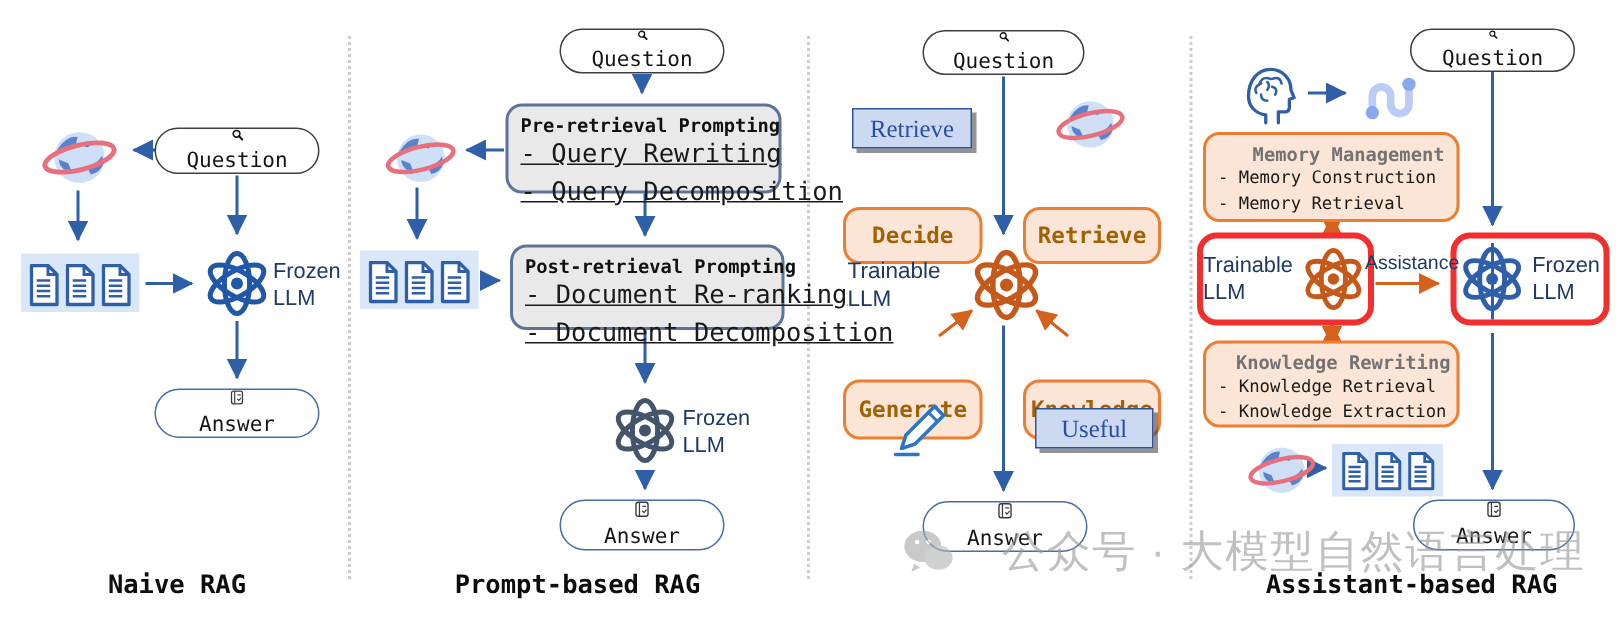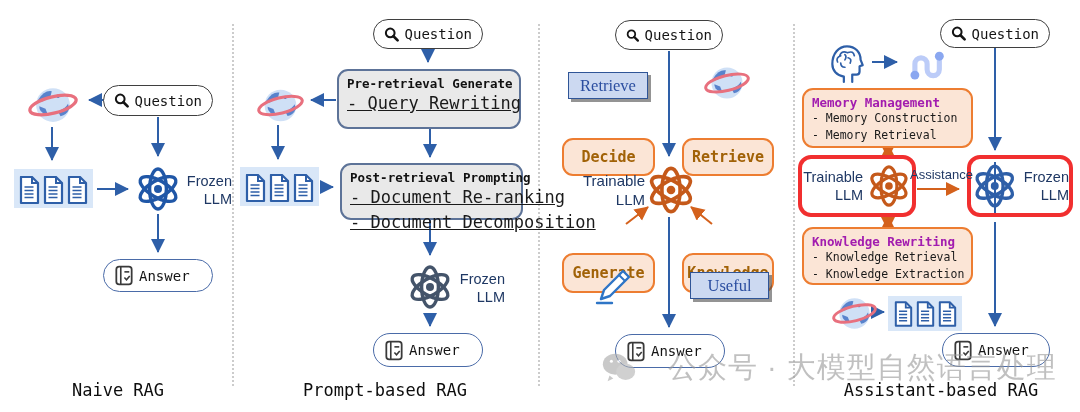--- a/index.html
+++ b/index.html
@@ -5,44 +5,44 @@
   html,body{margin:0;padding:0;background:#fff;}
   #canvas{position:relative;width:1080px;height:412px;background:#fff;overflow:hidden;
           font-family:"Liberation Sans","DejaVu Sans",sans-serif;}
   .abs{position:absolute;}
   .mono{font-family:"DejaVu Sans Mono","Liberation Mono",monospace;}
   .sep{position:absolute;top:24px;height:362px;width:0;border-left:2px dotted #cccccc;z-index:1;}
   .overlay{position:absolute;left:0;top:0;z-index:2;pointer-events:none;}
   .z3{z-index:3;}
   
   .pill{position:absolute;display:flex;align-items:center;gap:5px;background:#fff;
-        border-radius:17px;padding:0 10px;box-sizing:border-box;z-index:3;}
+        border-radius:17px;padding:0 10px;box-sizing:border-box;z-index:3;flex-direction:column;}
   .q-pill{border:1.8px solid #3f3f3f;}
   .a-pill{border:1.8px solid #4a6ba8;}
   .pill .txt{font-family:"DejaVu Sans Mono","Liberation Mono",monospace;font-size:14px;color:#141414;white-space:nowrap;}
   
   .gray-box{position:absolute;background:#e9e9e9;border:2px solid #5d7398;border-radius:11px;
             box-sizing:border-box;padding:5px 8px 4px 8px;z-index:3;}
   .gray-box .bt{font-size:12.5px;font-weight:bold;text-align:center;color:#111;white-space:nowrap;}
   .gray-box .bi{font-size:17px;color:#1a1a1a;white-space:nowrap;line-height:1.45;text-decoration:underline;}
   .or-box{position:absolute;background:#fbe5d6;border:2px solid #ed7d31;border-radius:11px;
           box-sizing:border-box;z-index:3;}
   .or-act{display:flex;align-items:center;justify-content:center;
           font-size:15px;font-weight:bold;color:#a16207;margin-top:28px;}
   .or-mgmt{padding:5px 8px 4px 8px;}
-  .or-mgmt .bt{font-size:12.5px;font-weight:bold;text-align:left;color:#a21caf;white-space:nowrap;}
+  .or-mgmt .bt{font-size:12.5px;font-weight:bold;text-align:right;color:#737373;white-space:nowrap;margin-left:12px;}
   .or-mgmt .bi{font-size:11.5px;color:#1a1a1a;white-space:nowrap;line-height:1.5;}
   .red-frame{position:absolute;background:transparent;border:4px solid #f12f2f;border-radius:13px;
              box-sizing:border-box;display:flex;align-items:center;justify-content:center;gap:3px;z-index:3;}
-  .llm-label{font-size:14.5px;color:#1f3864;text-align:right;line-height:1.25;}
+  .llm-label{font-size:14.5px;color:#1f3864;text-align:left;line-height:1.25;}
   .blue-tag{position:absolute;background:#ccd9f1;border:1.8px solid #2f5597;
             box-shadow:3px 3px 0 rgba(60,60,60,0.55);z-index:3;display:flex;align-items:center;justify-content:center;
             font-family:"Liberation Serif","DejaVu Serif",serif;font-size:16.5px;color:#2b4ea0;}
   .panel-title{position:absolute;font-family:"DejaVu Sans Mono","Liberation Mono",monospace;
-               font-weight:normal;font-size:17px;color:#0d0d0d;text-align:center;z-index:3;white-space:nowrap;}
+               font-weight:bold;font-size:17px;color:#0d0d0d;text-align:center;z-index:3;white-space:nowrap;}
   .docs{position:absolute;background:#d9e7f8;display:flex;align-items:flex-end;justify-content:center;
         gap:3px;z-index:3;box-sizing:border-box;padding:3px 4px;}
   .assist-lbl{position:absolute;font-size:13px;color:#203864;z-index:4;white-space:nowrap;}
   .watermark{position:absolute;left:600px;top:348px;display:flex;align-items:center;gap:6px;
              z-index:9;opacity:0.62;}
   .watermark .wm-txt{font-size:29px;color:#9b9b9b;letter-spacing:1px;white-space:nowrap;
                      font-family:"Liberation Sans","DejaVu Sans",sans-serif;margin-left:24px;}
 </style>
 </head>
 <body>
@@ -174,22 +174,23 @@
   <div class="panel-title" style="left:60px;top:380px;width:116px">Naive RAG</div>
 
   <div class="pill q-pill" style="left:373px;top:19px;width:110px;height:30px">
     <svg width="17" height="17" viewBox="0 0 20 20">
         <use href="#mag"></use>
       </svg>
     <span class="txt">Question</span>
   </div>
 
   <div class="gray-box" style="left:337px;top:69px;width:184px;height:60px">
-    <div class="bt mono">Pre-retrieval Generate</div>
+    <div class="bt mono">Pre-retrieval Prompting</div>
     <div class="bi mono">- Query Rewriting</div>
+    <div class="bi mono">- Query Decomposition</div>
   </div>
 
   <svg class="abs z3" style="left:257px;top:82px" width="47" height="47" viewBox="0 0 40 40">
       <use href="#globe"></use>
     </svg>
 
   <div class="docs" style="left:240px;top:167px;width:79px;height:39px">
     <svg width="21" height="29" viewBox="0 0 21 29">
         <use href="#doc"></use>
       </svg>

